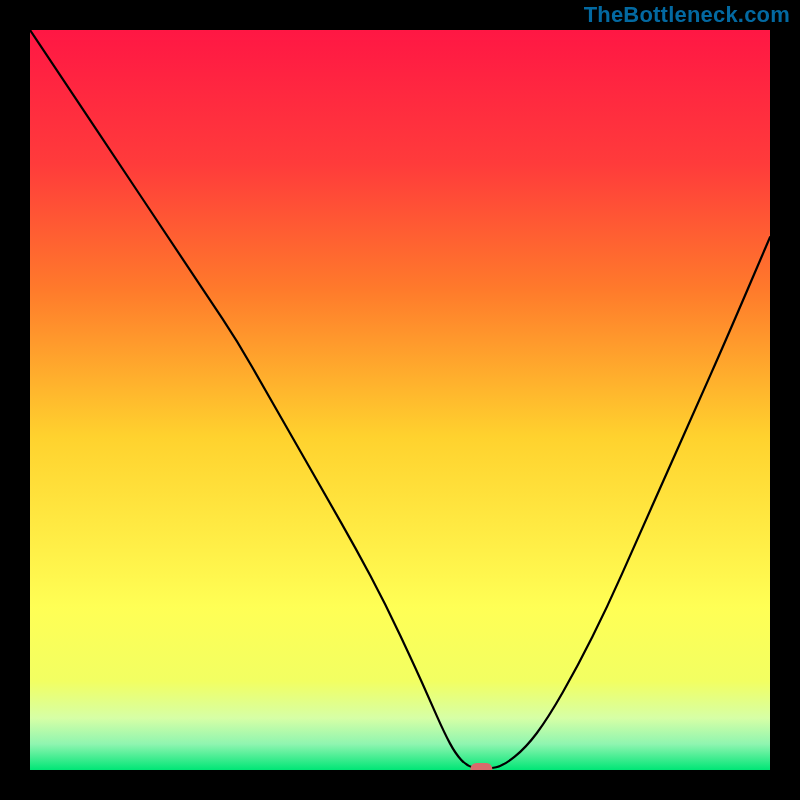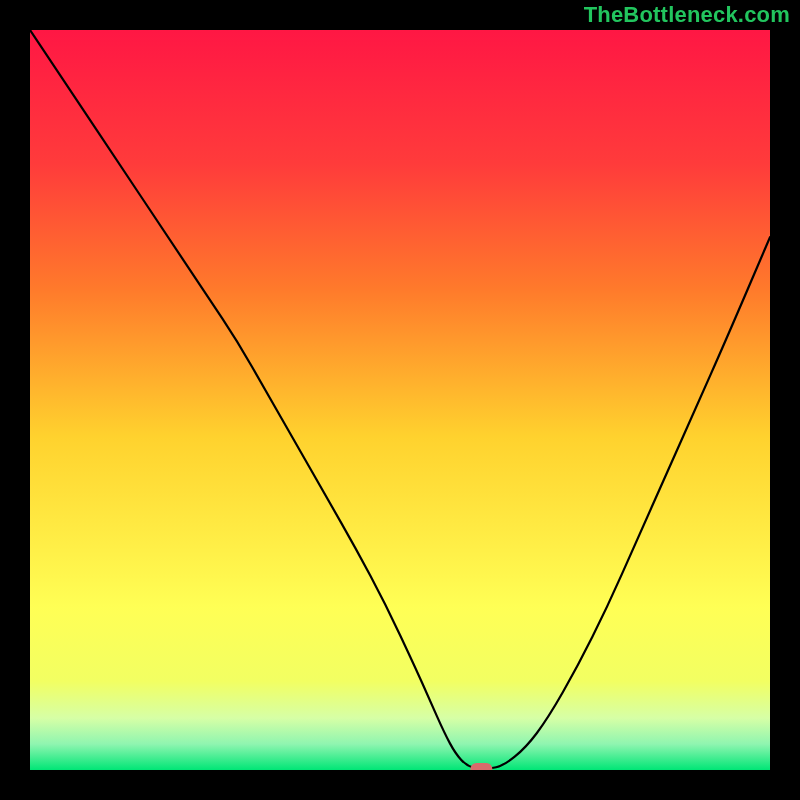--- a/index.html
+++ b/index.html
@@ -16,21 +16,21 @@
     height: 800px;
     background: #000;
   }
   .watermark {
     position: absolute;
     top: 2px;
     right: 10px;
     font-family: Arial, Helvetica, sans-serif;
     font-size: 22px;
     font-weight: 600;
-    color: #22c55e;
+    color: #0369a1;
     letter-spacing: 0.2px;
     user-select: none;
   }
   svg {
     position: absolute;
     top: 30px;
     left: 30px;
   }
 </style>
 </head>

